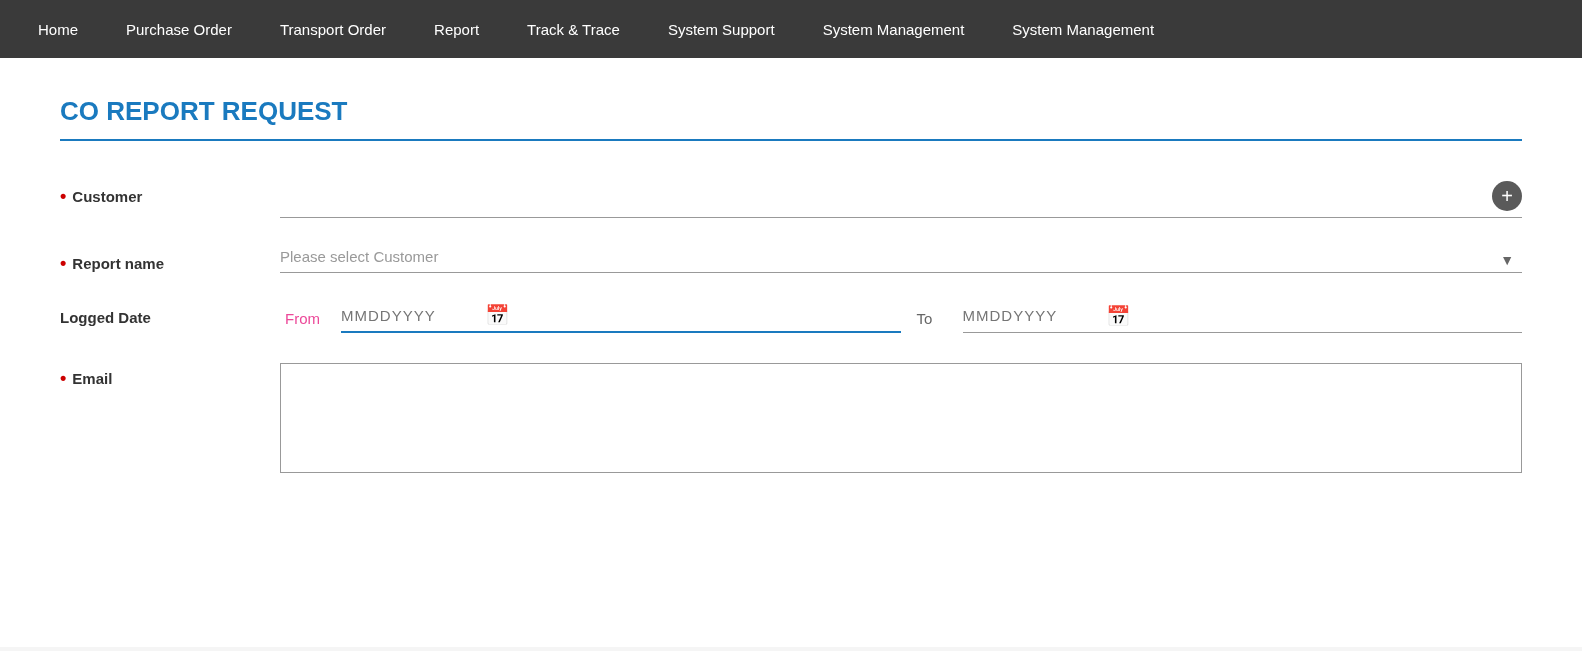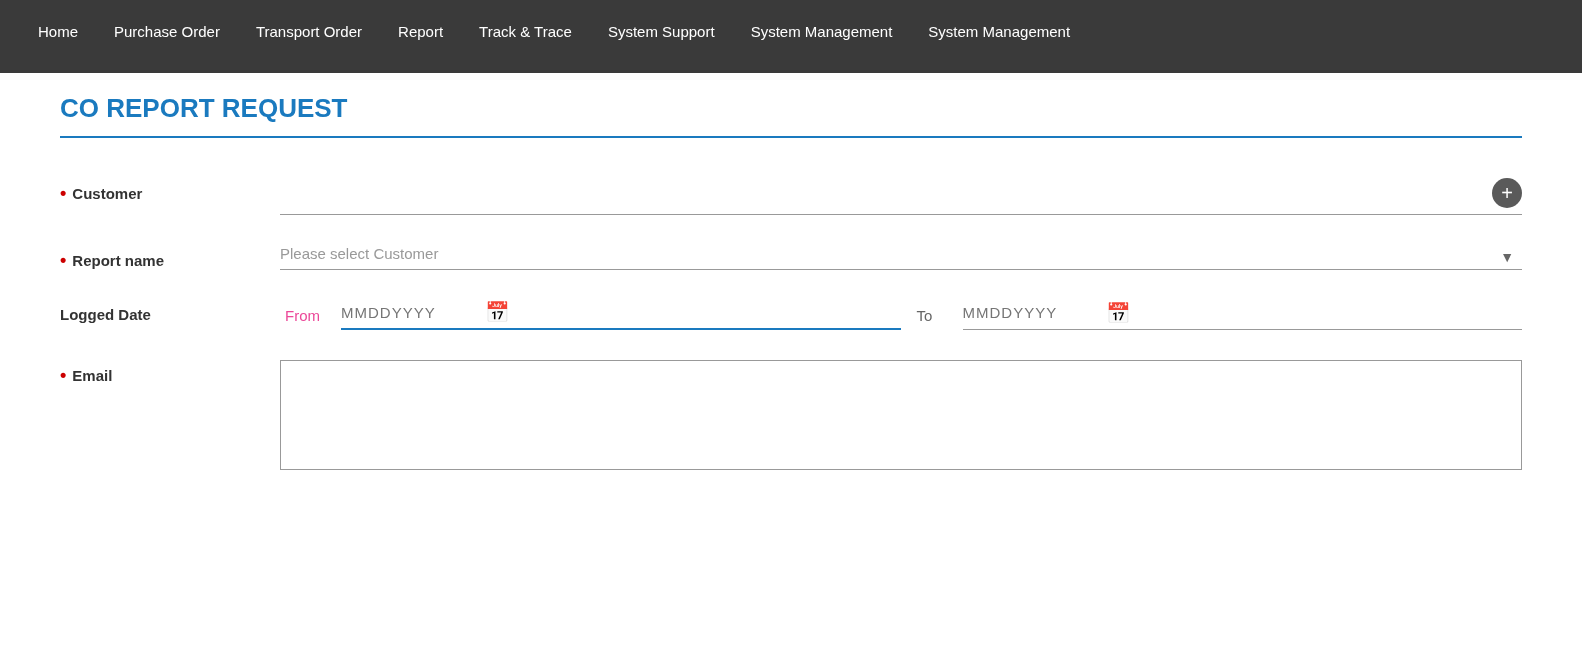--- a/index.html
+++ b/index.html
@@ -11,44 +11,44 @@
     body {
       font-family: Arial, sans-serif;
       background: #f5f5f5;
       width: 1582px;
       min-height: 651px;
     }
 
     
     nav {
       background: #3a3a3a;
-      height: 73px;
-      display: flex;
-      align-items: flex-start;
+      height: 58px;
+      display: flex;
+      align-items: center;
       padding: 0 20px;
-      gap: 0;
+      gap: 12px;
     }
 
     nav a {
       color: #ffffff;
       text-decoration: none;
       font-size: 15px;
       padding: 0 18px;
       height: 62px;
       display: flex;
       align-items: center;
       white-space: nowrap;
       cursor: pointer;
     }
 
     
     .main-content {
       background: #ffffff;
       min-height: 589px;
-      padding: 20px 60px;
+      padding: 38px 60px;
     }
 
     .page-title {
       font-size: 26px;
       font-weight: bold;
       color: #1a7abf;
       margin-bottom: 12px;
     }
 
     .title-underline {

